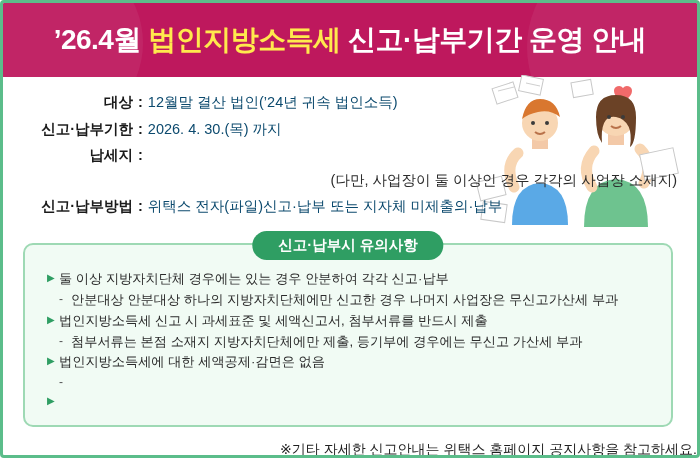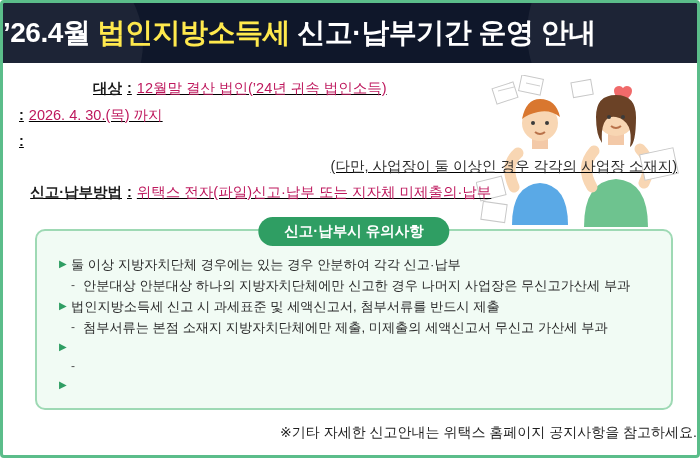--- a/index.html
+++ b/index.html
@@ -16,24 +16,25 @@
     height: 458px;
     box-sizing: border-box;
     background: #ffffff;
     border: 3px solid #5bbd8a;
     border-radius: 4px;
     overflow: hidden;
   }
   
   .title-bar {
     position: relative;
-    height: 60px;
-    background: #0f172a;
+    height: 74px;
+    background: #be185d;
     display: flex;
     align-items: center;
+    justify-content: center;
     overflow: hidden;
   }
   .title-bar::before {
     content: "";
     position: absolute;
     left: -40px;
     top: -50px;
     width: 180px;
     height: 180px;
     border-radius: 50%;
@@ -57,23 +58,22 @@
     font-weight: bold;
     letter-spacing: -0.5px;
     white-space: nowrap;
   }
   .title-text .accent {
     color: #ffe94d;
   }
   
   .info {
     position: relative;
-    padding: 16px 20px 4px 11px;
+    padding: 16px 20px 4px 22px;
     z-index: 3;
-    text-decoration: underline;
   }
   .info-row {
     display: flex;
     align-items: baseline;
     margin-bottom: 7px;
     font-size: 14.5px;
     color: #2b2b2b;
     line-height: 1.35;
   }
   .info-label {
@@ -83,21 +83,21 @@
     text-align: right;
     width: 108px;
     flex: none;
   }
   .info-sep {
     padding: 0 5px;
     font-weight: bold;
     color: #1a1a1a;
   }
   .info-value {
-    color: #be185d;
+    color: #0c4a6e;
   }
   .info-sub {
     margin-left: 133px;
     margin-top: -2px;
     margin-bottom: 7px;
     font-size: 14.5px;
     color: #2b2b2b;
     text-align: right;
   }
   
@@ -106,21 +106,21 @@
     right: 6px;
     top: 72px;
     width: 215px;
     height: 160px;
     z-index: 1;
     pointer-events: none;
   }
   
   .notice {
     position: relative;
-    margin: 16px 24px 0 32px;
+    margin: 16px 24px 0 20px;
     border: 2px solid #9ed9b4;
     border-radius: 10px;
     background: #f1fbf4;
     padding: 20px 18px 14px 22px;
     z-index: 4;
   }
   .notice-title {
     position: absolute;
     top: -14px;
     left: 50%;
@@ -224,24 +224,26 @@
     </svg>
   </div>
 
   <div class="info">
     <div class="info-row">
       <span class="info-label">대상</span>
       <span class="info-sep">:</span>
       <span class="info-value">12월말 결산 법인(’24년 귀속 법인소득)</span>
     </div>
     <div class="info-row">
+      <span class="info-label">신고·납부기한</span>
       <span class="info-sep">:</span>
       <span class="info-value">2026. 4. 30.(목) 까지</span>
     </div>
     <div class="info-row">
+      <span class="info-label">납세지</span>
       <span class="info-sep">:</span>
     </div>
     <div class="info-sub">(다만, 사업장이 둘 이상인 경우 각각의 사업장 소재지)</div>
     <div class="info-row">
       <span class="info-label">신고·납부방법</span>
       <span class="info-sep">:</span>
       <span class="info-value">위택스 전자(파일)신고·납부 또는 지자체 미제출의·납부</span>
     </div>
   </div>
 
@@ -255,24 +257,25 @@
       <li class="notice-item sub">
         <span class="marker">-</span>
         <span>안분대상 안분대상 하나의 지방자치단체에만 신고한 경우 나머지 사업장은 무신고가산세 부과</span>
       </li>
       <li class="notice-item">
         <span class="marker">▶</span>
         <span>법인지방소득세 신고 시 과세표준 및 세액신고서, 첨부서류를 반드시 제출</span>
       </li>
       <li class="notice-item sub">
         <span class="marker">-</span>
-        <span>첨부서류는 본점 소재지 지방자치단체에만 제출, 미제출의 세액신고서 무신고 가산세 부과</span>
-      </li>
-      <li class="notice-item">
-        <span class="marker">▶</span>
+        <span>첨부서류는 본점 소재지 지방자치단체에만 제출, 등기부에 경우에는 무신고 가산세 부과</span>
+      </li>
+      <li class="notice-item">
+        <span class="marker">▶</span>
+        <span>법인지방소득세에 대한 세액공제·감면은 없음</span>
       </li>
       <li class="notice-item sub">
         <span class="marker">-</span>
       </li>
       <li class="notice-item">
         <span class="marker">▶</span>
       </li>
     </ul>
   </div>
 

